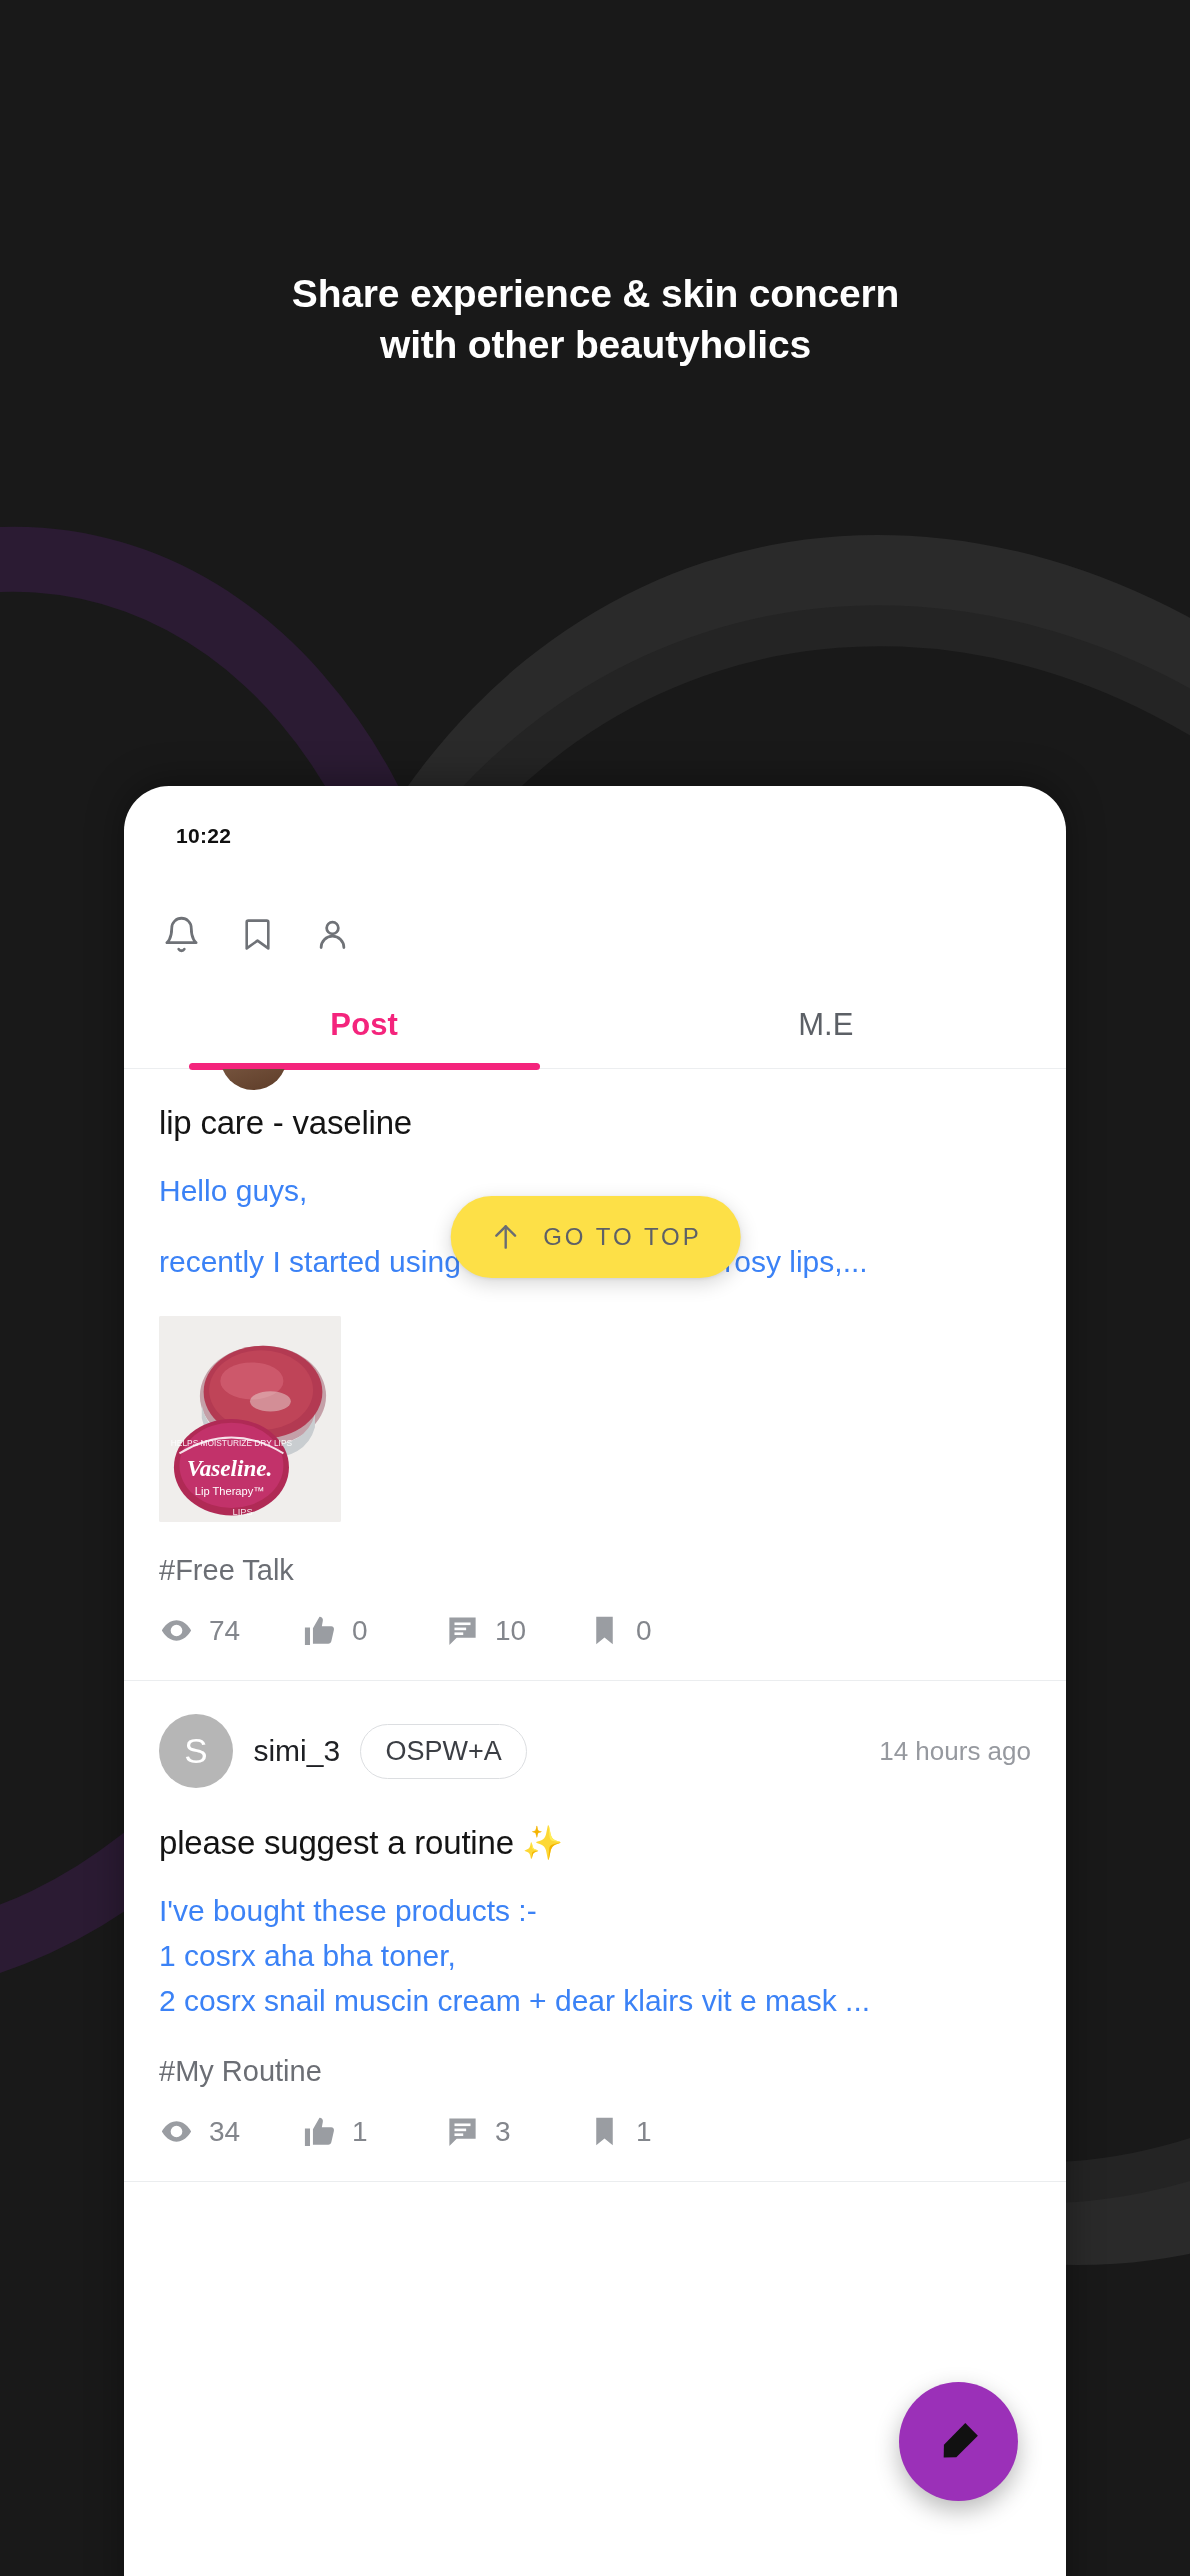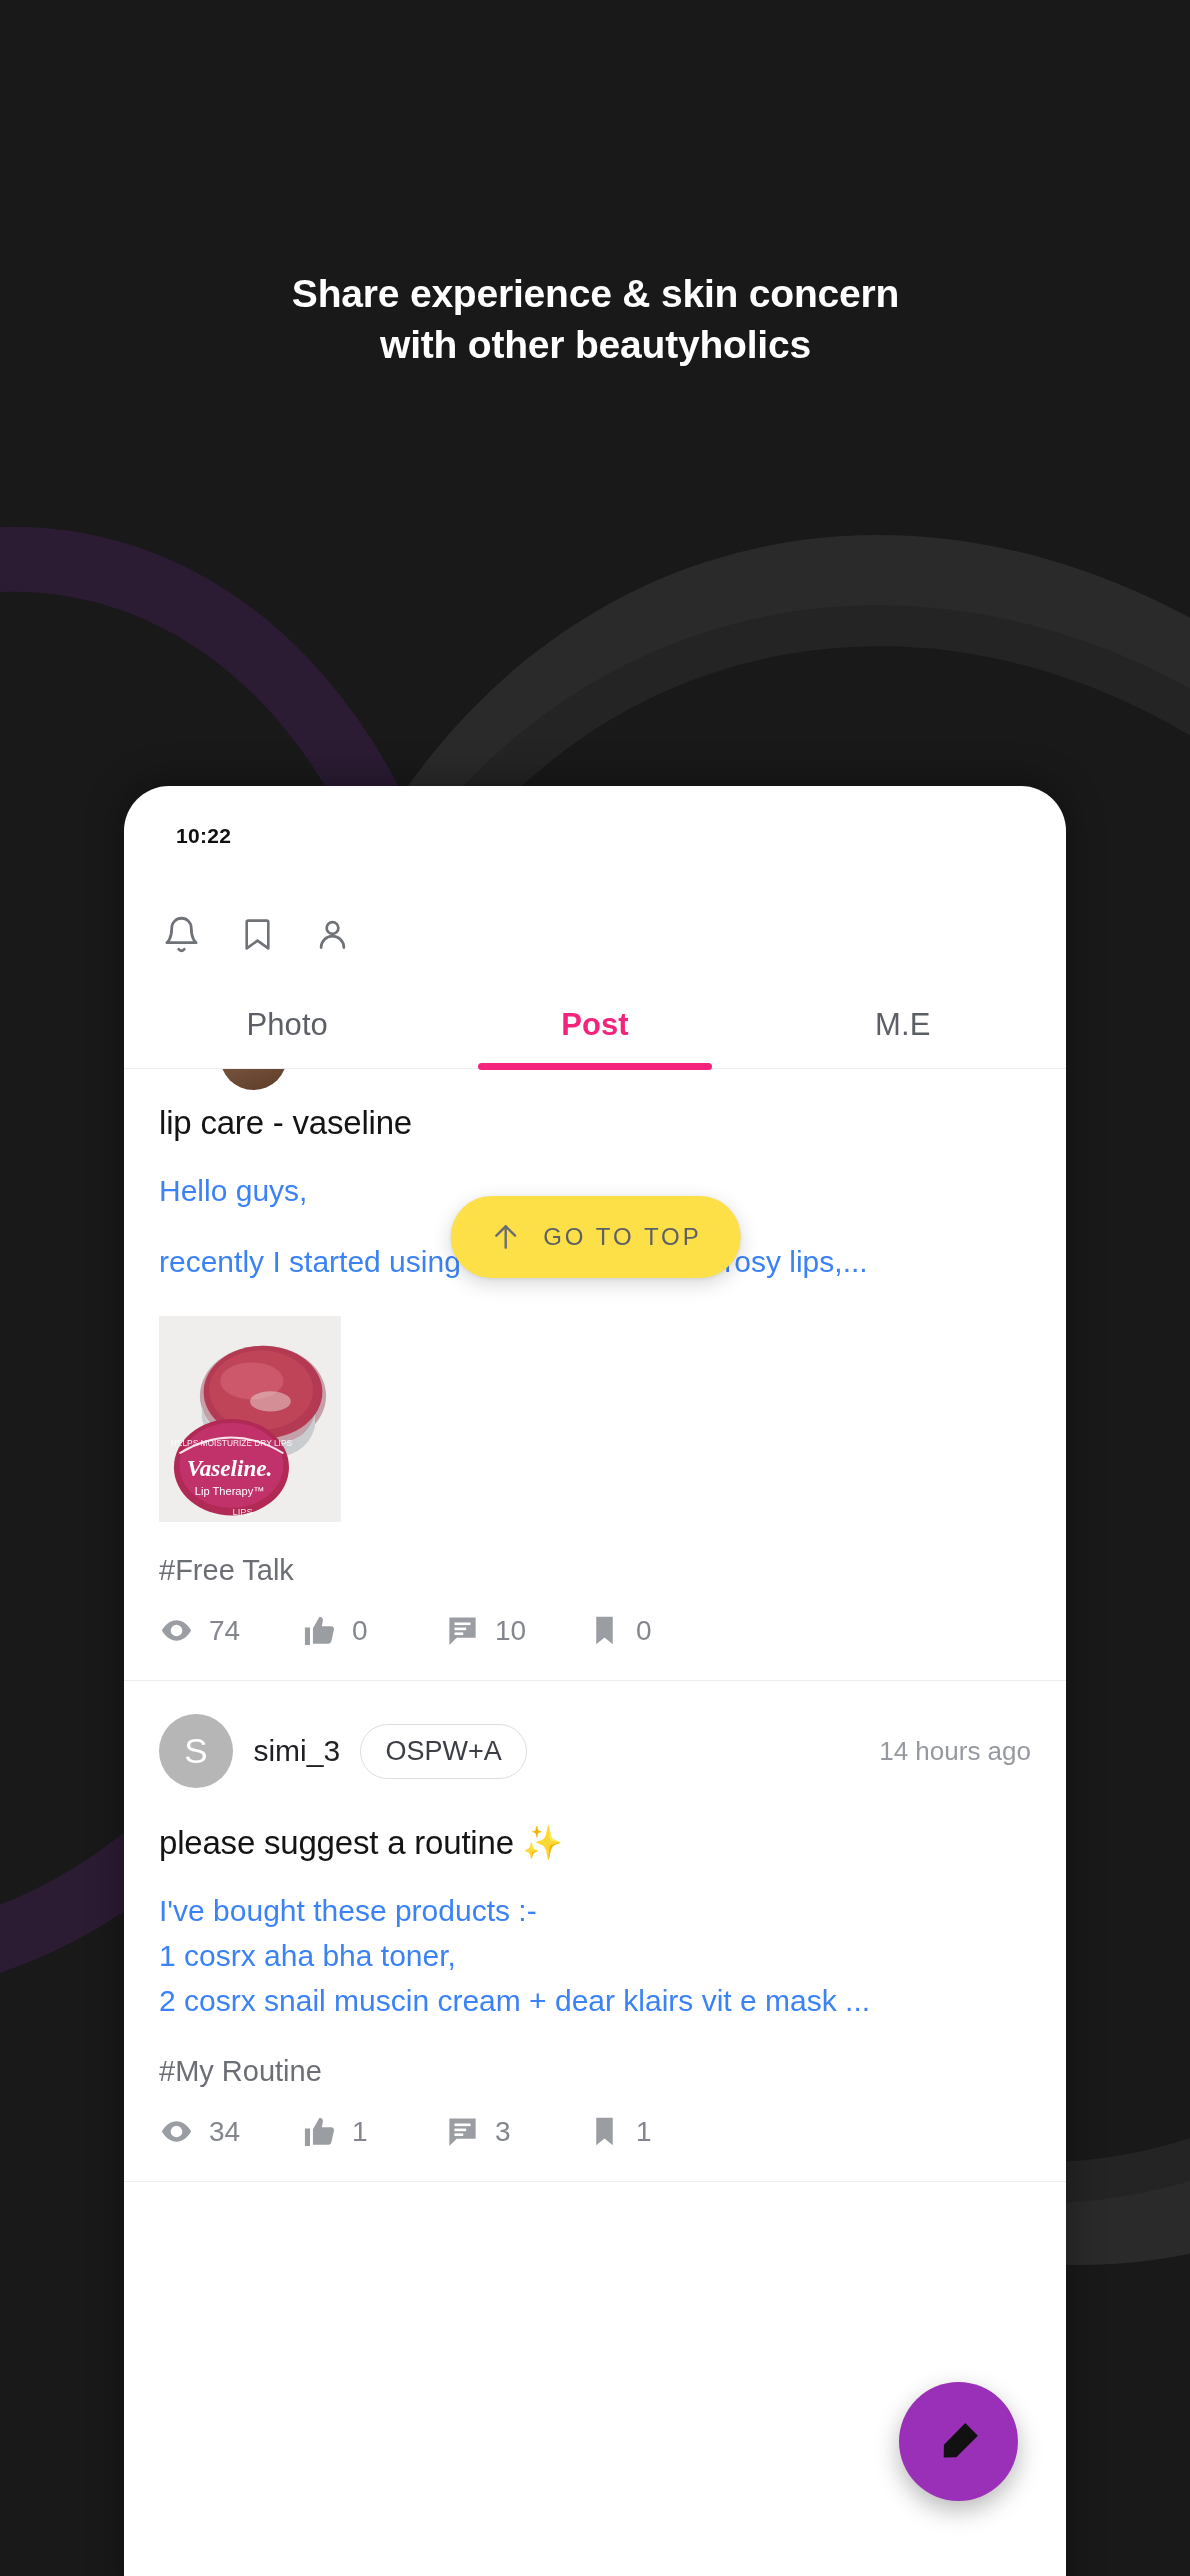--- a/index.html
+++ b/index.html
@@ -336,21 +336,20 @@
 
       <div class="icon-btn">
         <svg width="39" height="39" viewBox="0 0 24 24" fill="none" stroke="#6f7277" stroke-width="1.7" stroke-linecap="round" stroke-linejoin="round">
           <circle cx="12" cy="8" r="3.6"></circle>
           <path d="M5 20a7 7 0 0 1 14 0"></path>
         </svg>
       </div>
     </div>
 
     <div class="tabs">
-      <div class="tab">Photo</div>
       <div class="tab active">Post</div>
       <div class="tab">M.E</div>
     </div>
 
     <div class="feed">
 
       <div class="feed-clip">
         <div class="partial-avatar"></div>
       </div>
 

